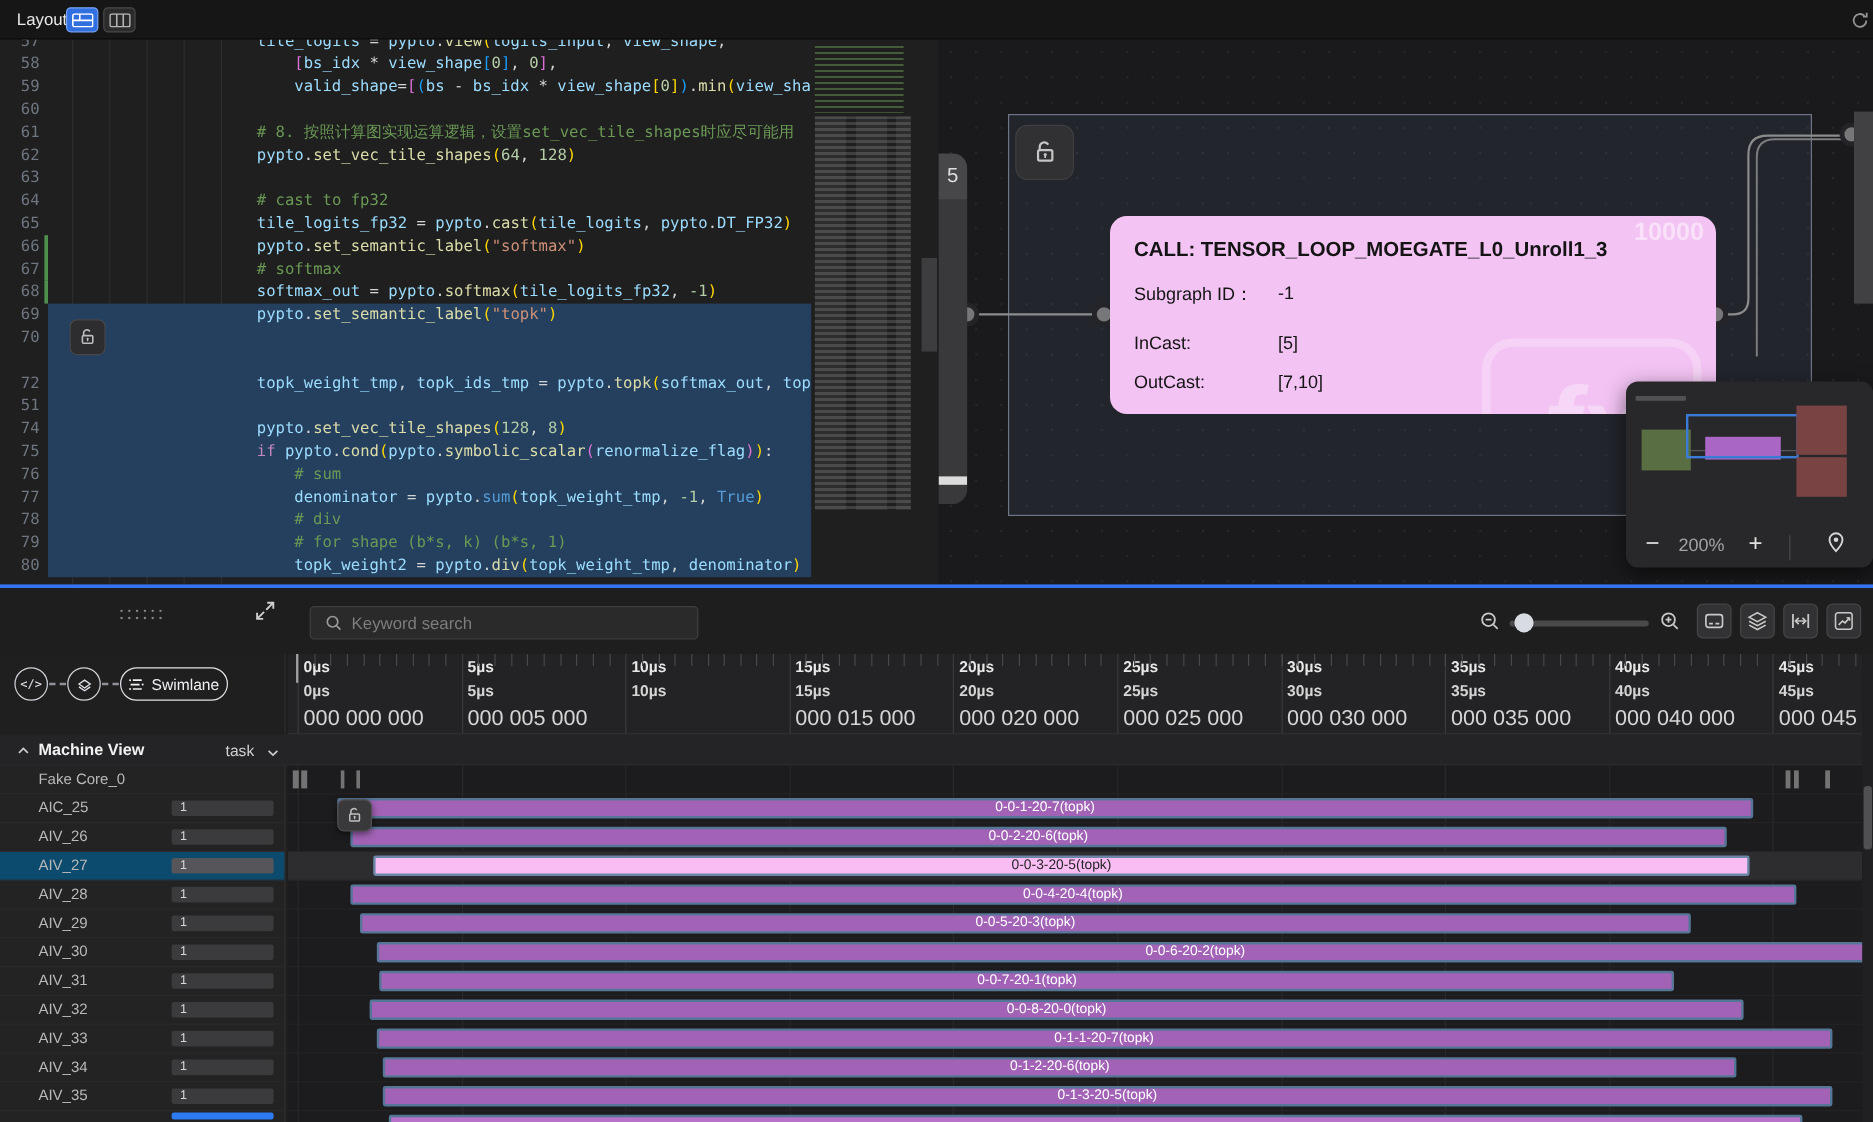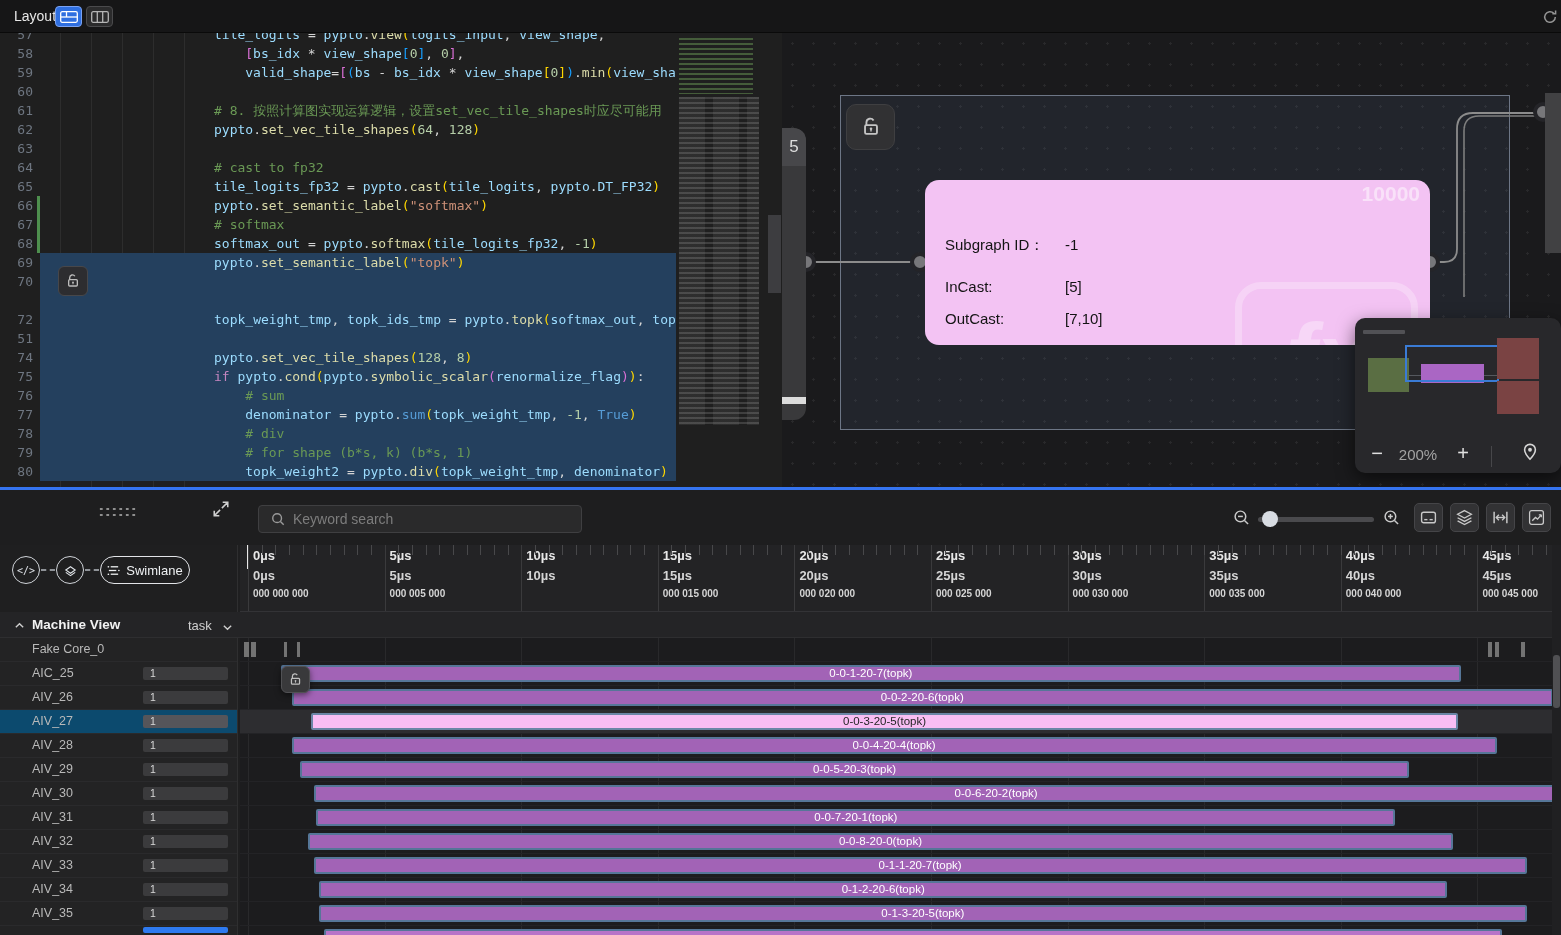--- a/index.html
+++ b/index.html
@@ -95,21 +95,21 @@
   .nrow .nm { position:absolute; left:32px; top:4px; font-size:12.5px; color:#b9b9b9; }
   .nrow .chip { position:absolute; left:143px; top:5px; width:85px; height:13px; background:#3b3b3d; border-radius:2px; color:#d8d8d8; font-size:10.5px; line-height:13px; padding-left:7px; }
   .nrow.hl .chip { background:#55555a; }
   .chip.blue { background:#2e7af0 !important; height:6px; top:1px; }
 
   #ruler { left:240px; top:55px; width:1312px; height:67px; background:#232325; border-bottom:1px solid #333336; overflow:hidden; }
   .rtick-line { position:absolute; top:0; width:1px; height:67px; background:#3a3a3c; }
   .rminor { position:absolute; top:0; width:1px; height:10px; background:#48484a; }
   .rmaj { position:absolute; top:3px; font-size:13px; font-weight:bold; color:#e8e8e8; }
   .rsub { position:absolute; top:23px; font-size:13px; font-weight:bold; color:#d5d5d5; }
-  .rns  { position:absolute; top:43px; font-size:10px; font-weight:bold; color:#d5d5d5;text-align:center; }
+  .rns  { position:absolute; top:43px; font-size:18px; font-weight:normal; color:#d5d5d5; }
   #rcursor { position:absolute; left:7px; top:0; width:2px; height:24px; background:#e8e8e8; }
 
   #lanes { left:240px; top:148px; width:1312px; height:297px; background:#1c1c1e; overflow:hidden; }
   .gline { position:absolute; top:0; width:1px; height:297px; background:#29292b; }
   .lrow { position:absolute; left:0; width:1312px; height:24px; border-bottom:1px solid #232326; }
   .lrow.hl { background:#2d2d30; }
   .bar { position:absolute; height:17px; border-radius:2px; background:#a263b6; border:2px solid #567698; color:#fff;
          font-size:11.5px; line-height:13px; text-align:center; overflow:hidden; white-space:nowrap; }
   .bar.pink { background:#f9bdf4; border-color:#6b86a6; color:#262626; }
   .bar.violet { background:#b873c8; }
@@ -216,20 +216,21 @@
           <rect x="5.5" y="10" width="13" height="9.5" rx="1.5" fill="none" stroke="#c5c5c5" stroke-width="2"></rect>
           <circle cx="12" cy="14" r="1.4" fill="#c5c5c5"></circle>
           <path d="M12 14v3" stroke="#c5c5c5" stroke-width="1.6"></path>
         </svg>
     </div>
     <div id="call-node" class="abs">
       <div id="cn-water">10000</div>
       <div id="fx-box">
           <span>fx</span>
         </div>
+      <div id="call-title">CALL: TENSOR_LOOP_MOEGATE_L0_Unroll1_3</div>
       <div class="cn-field" style="top:56px">
         <span class="lbl">Subgraph ID：</span>
           <span>-1</span>
       </div>
       <div class="cn-field" style="top:98px">
         <span class="lbl">InCast:</span>
           <span>[5]</span>
       </div>
       <div class="cn-field" style="top:130px">
         <span class="lbl">OutCast:</span>
@@ -557,21 +558,21 @@
           <div class="ftick" style="left: 11px; top: 4px; width: 5px; height: 15px;"></div>
           <div class="ftick" style="left: 44px; top: 4px; width: 3px; height: 15px;"></div>
           <div class="ftick" style="left: 57px; top: 4px; width: 3px; height: 15px;"></div>
           <div class="ftick" style="left: 1248px; top: 4px; width: 4px; height: 15px;"></div>
           <div class="ftick" style="left: 1255px; top: 4px; width: 4px; height: 15px;"></div>
           <div class="ftick" style="left: 1281px; top: 4px; width: 4px; height: 15px;"></div>
         </div>
         <div class="lrow" style="top: 24px;"></div>
         <div class="bar" style="left: 40.784px; width: 1180.22px; top: 27px;">0-0-1-20-7(topk)</div>
         <div class="lrow" style="top: 48px;"></div>
-        <div class="bar" style="left: 51.712px; width: 1261px; top: 51px;">0-0-2-20-6(topk)</div>
+        <div class="bar" style="left: 51.712px; width: 1147px; top: 51px;">0-0-2-20-6(topk)</div>
         <div class="lrow hl" style="top: 72px;"></div>
         <div class="bar pink" style="left: 70.836px; width: 1147.44px; top: 75px;">0-0-3-20-5(topk)</div>
         <div class="lrow" style="top: 96px;"></div>
         <div class="bar" style="left: 51.712px; width: 1204.81px; top: 99px;">0-0-4-20-4(topk)</div>
         <div class="lrow" style="top: 120px;"></div>
         <div class="bar" style="left: 59.908px; width: 1109.19px; top: 123px;">0-0-5-20-3(topk)</div>
         <div class="lrow" style="top: 144px;"></div>
         <div class="bar" style="left: 73.568px; width: 1365px; top: 147px;">0-0-6-20-2(topk)</div>
         <div class="lrow" style="top: 168px;"></div>
         <div class="bar" style="left: 76.3px; width: 1079.14px; top: 171px;">0-0-7-20-1(topk)</div>

